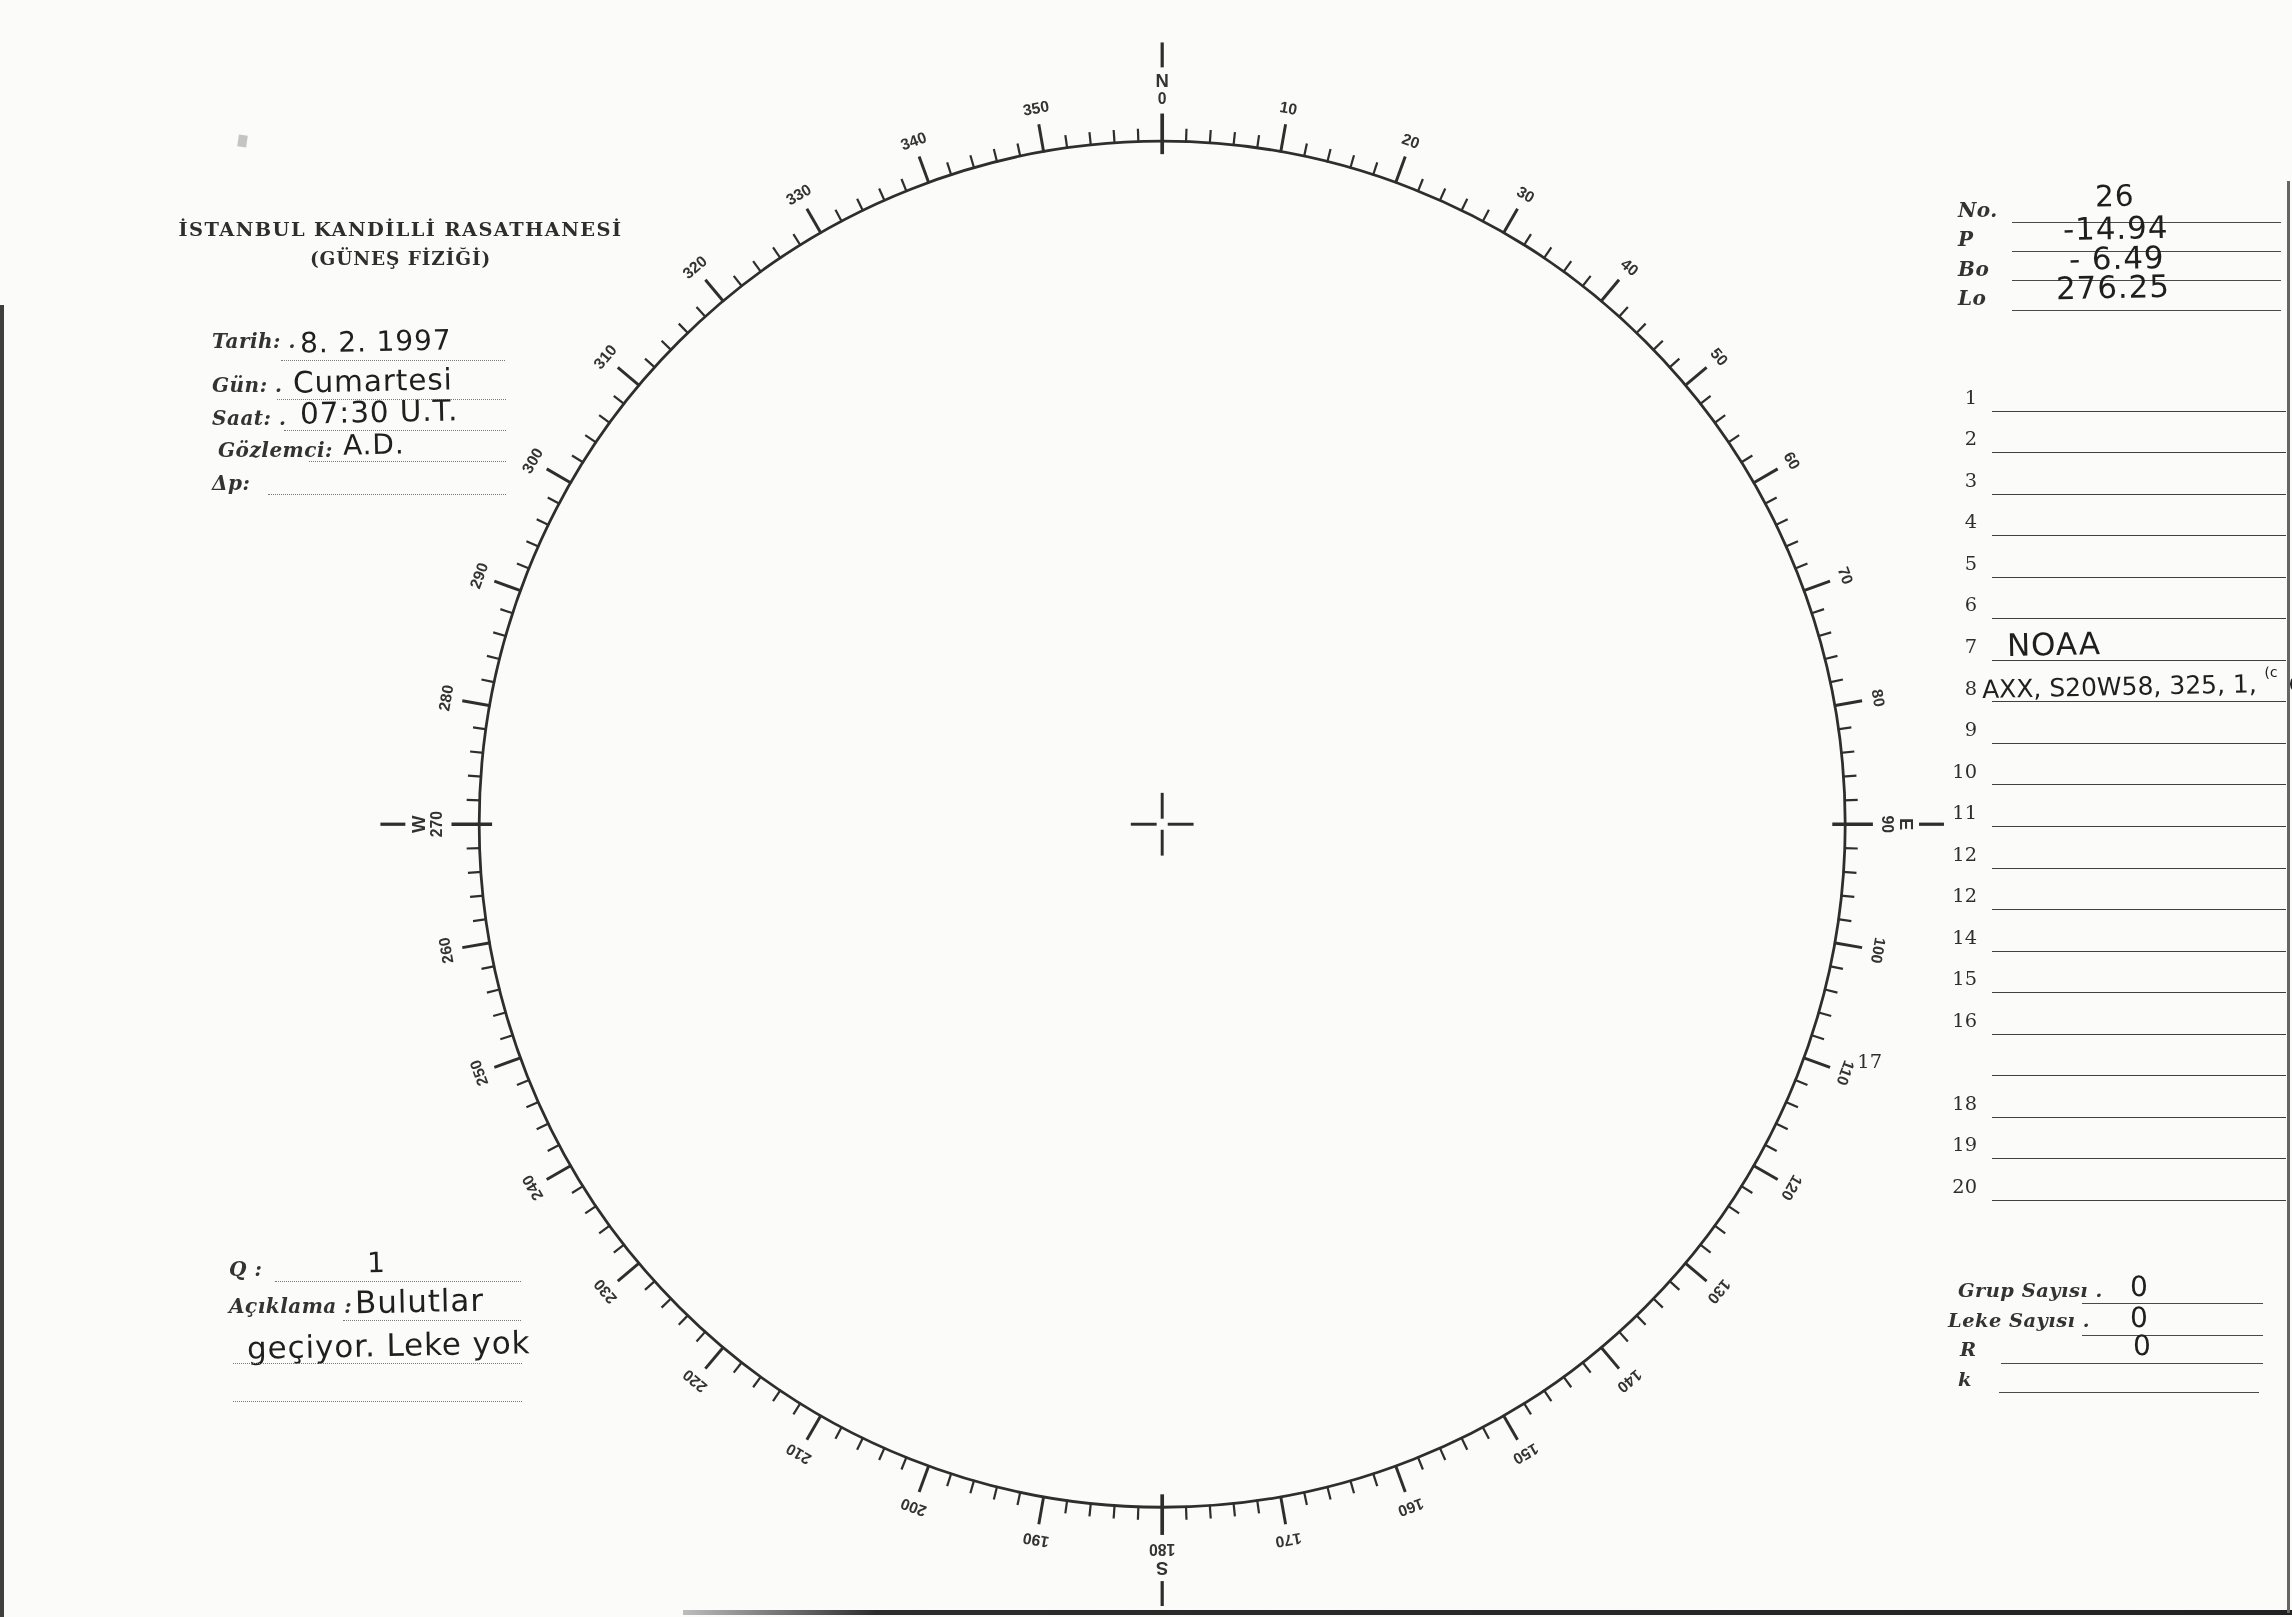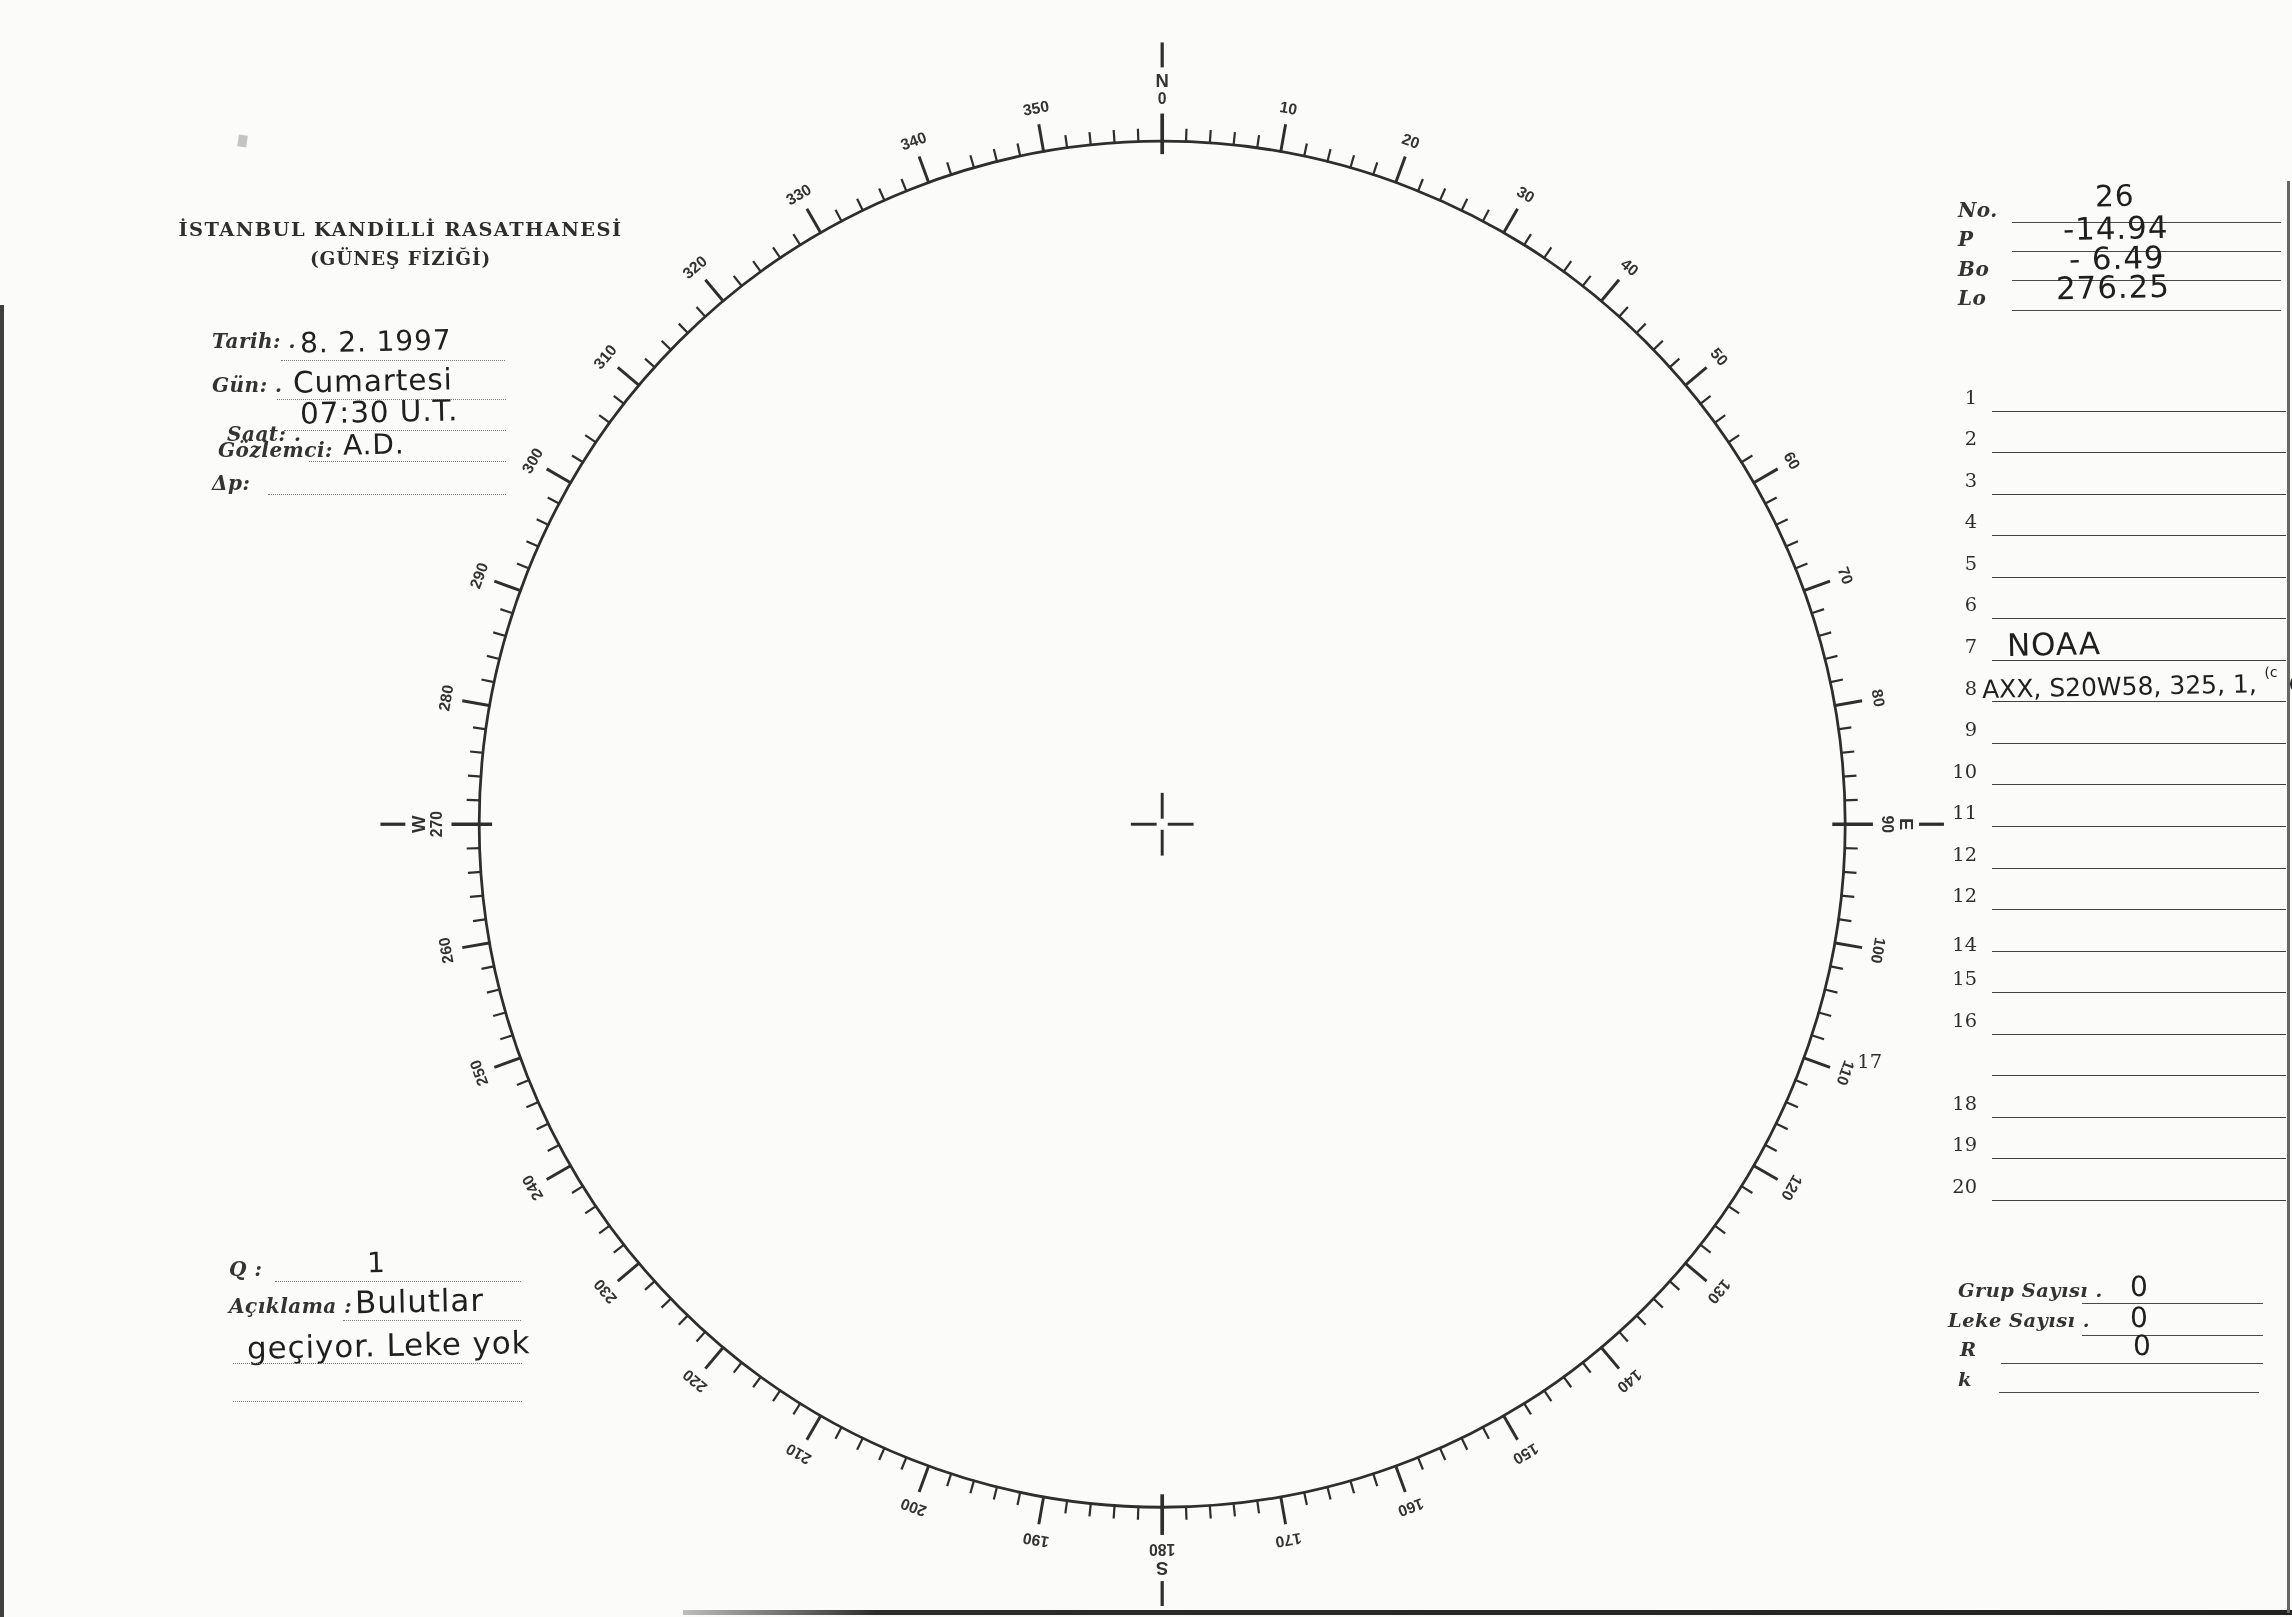--- a/index.html
+++ b/index.html
@@ -284,21 +284,21 @@
 </div>
 
 <div class="abs plabel" style="left:212px;top:329px;">Tarih: .</div>
 <div class="abs hand" style="left:300px;top:325px;font-size:28px;">8. 2. 1997</div>
 <div class="abs dots" style="left:281px;top:360px;width:224px;"></div>
 
 <div class="abs plabel" style="left:212px;top:373px;">Gün: .</div>
 <div class="abs hand" style="left:293px;top:364px;font-size:29.5px;">Cumartesi</div>
 <div class="abs dots" style="left:277px;top:399px;width:229px;"></div>
 
-<div class="abs plabel" style="left:212px;top:422px;margin-left:15px;">Saat: .</div>
+<div class="abs plabel" style="left:212px;top:406px;">Saat: .</div>
 <div class="abs hand" style="left:300px;top:395px;font-size:29.5px;">07:30  U.T.</div>
 <div class="abs dots" style="left:284px;top:430px;width:222px;"></div>
 
 <div class="abs plabel" style="left:218px;top:438px;">Gözlemci:</div>
 <div class="abs hand" style="left:343px;top:428px;font-size:28px;">A.D.</div>
 <div class="abs dots" style="left:309px;top:461px;width:197px;"></div>
 
 <div class="abs plabel" style="left:212px;top:471px;">Δp:</div>
 <div class="abs dots" style="left:268px;top:494px;width:238px;"></div>
 
@@ -338,21 +338,21 @@
     <span class="listnum abs" style="left: 1949px; top: 718px;">9</span>
     <div class="abs" style="left: 1992px; top: 743px; width: 294px; border-bottom: 1.4px solid rgb(63, 63, 63);"></div>
     <span class="listnum abs" style="left: 1949px; top: 760px;">10</span>
     <div class="abs" style="left: 1992px; top: 784px; width: 294px; border-bottom: 1.4px solid rgb(63, 63, 63);"></div>
     <span class="listnum abs" style="left: 1949px; top: 801px;">11</span>
     <div class="abs" style="left: 1992px; top: 826px; width: 294px; border-bottom: 1.4px solid rgb(63, 63, 63);"></div>
     <span class="listnum abs" style="left: 1949px; top: 843px;">12</span>
     <div class="abs" style="left: 1992px; top: 868px; width: 294px; border-bottom: 1.4px solid rgb(63, 63, 63);"></div>
     <span class="listnum abs" style="left: 1949px; top: 884px;">12</span>
     <div class="abs" style="left: 1992px; top: 909px; width: 294px; border-bottom: 1.4px solid rgb(63, 63, 63);"></div>
-    <span class="listnum abs" style="left: 1949px; top: 926px; margin-top: 7px;">14</span>
+    <span class="listnum abs" style="left: 1949px; top: 926px;">14</span>
     <div class="abs" style="left: 1992px; top: 951px; width: 294px; border-bottom: 1.4px solid rgb(63, 63, 63);"></div>
     <span class="listnum abs" style="left: 1949px; top: 967px;">15</span>
     <div class="abs" style="left: 1992px; top: 992px; width: 294px; border-bottom: 1.4px solid rgb(63, 63, 63);"></div>
     <span class="listnum abs" style="left: 1949px; top: 1009px;">16</span>
     <div class="abs" style="left: 1992px; top: 1034px; width: 294px; border-bottom: 1.4px solid rgb(63, 63, 63);"></div>
     <span class="listnum abs" style="left: 1854px; top: 1050px;">17</span>
     <div class="abs" style="left: 1992px; top: 1075px; width: 294px; border-bottom: 1.4px solid rgb(63, 63, 63);"></div>
     <span class="listnum abs" style="left: 1949px; top: 1092px;">18</span>
     <div class="abs" style="left: 1992px; top: 1117px; width: 294px; border-bottom: 1.4px solid rgb(63, 63, 63);"></div>
     <span class="listnum abs" style="left: 1949px; top: 1133px;">19</span>

